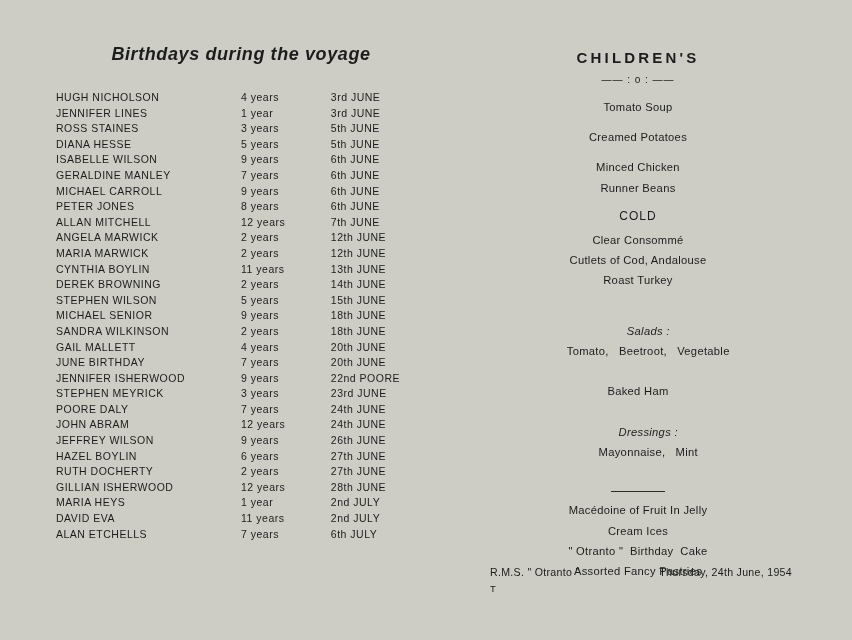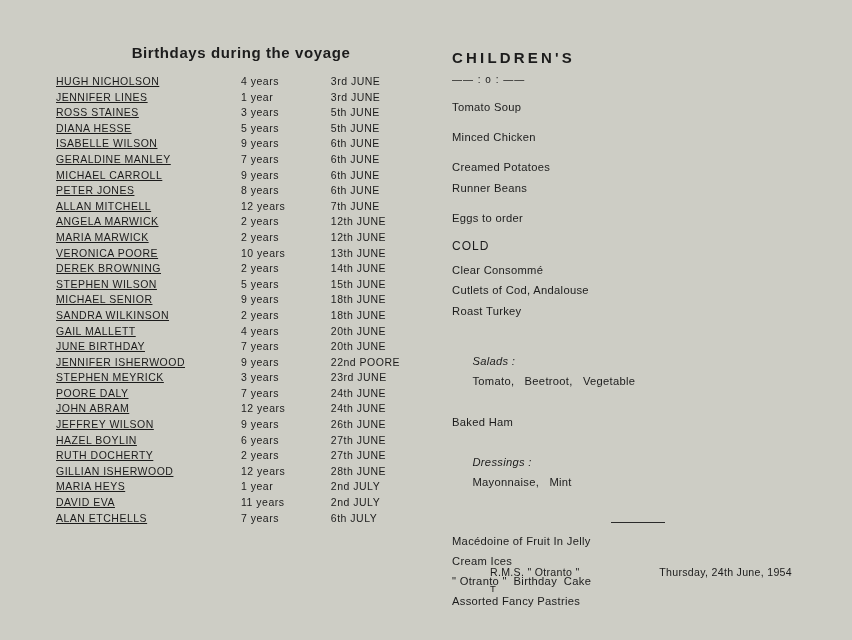--- a/index.html
+++ b/index.html
@@ -21,56 +21,56 @@
     box-sizing: border-box;
   }
   
   .left-panel {
     position: absolute;
     left: 56px;
     top: 44px;
     width: 370px;
   }
   .left-title {
+    font-style: italic;
     font-weight: bold;
-    font-size: 15px;
+    font-size: 18px;
     letter-spacing: 0.6px;
     text-align: center;
-    margin: 0 0 14px 0;
+    margin: 0 0 26px 0;
   }
   table.birthdays {
     border-collapse: collapse;
     width: 100%;
     font-size: 10.5px;
     letter-spacing: 0.5px;
   }
   table.birthdays td {
     padding: 0;
     height: 15.6px;
     vertical-align: baseline;
     white-space: nowrap;
   }
   td.name {
     width: 175px;
     padding-left: 24px;
-    text-decoration: underline;
   }
   td.age {
     width: 85px;
   }
   td.date {
     width: 90px;
   }
   
   .right-panel {
     position: absolute;
     left: 452px;
     top: 44px;
     width: 372px;
-    text-align: left;
+    text-align: center;
     font-size: 11px;
   }
   .menu-title-1, .menu-title-2 {
     font-weight: bold;
     font-size: 15px;
     letter-spacing: 3.2px;
     margin: 0;
     line-height: 28px;
   }
   .menu-title-2 {
@@ -187,22 +187,22 @@
             <td class="name">ANGELA  MARWICK</td>
             <td class="age">2 years</td>
             <td class="date">12th  JUNE</td>
           </tr>
           <tr>
             <td class="name">MARIA  MARWICK</td>
             <td class="age">2 years</td>
             <td class="date">12th  JUNE</td>
           </tr>
           <tr>
-            <td class="name">VERONICA  POORE</td>
-            <td class="age">10 years</td>
+            <td class="name">CYNTHIA  BOYLIN</td>
+            <td class="age">11 years</td>
             <td class="date">13th  JUNE</td>
           </tr>
           <tr>
             <td class="name">DEREK  BROWNING</td>
             <td class="age">2 years</td>
             <td class="date">14th  JUNE</td>
           </tr>
           <tr>
             <td class="name">STEPHEN  WILSON</td>
             <td class="age">5 years</td>
@@ -285,24 +285,23 @@
           </tr>
         </tbody>
     </table>
   </div>
 
   <div class="right-panel">
     <div class="menu-title-1">CHILDREN'S</div>
     <div class="dash-ornament">—— : o : ——</div>
 
     <div class="menu-line">Tomato Soup</div>
+    <div class="menu-line spacer-above">Creamed Potatoes</div>
     <div class="menu-line spacer-above">Minced Chicken</div>
-    <div class="menu-line spacer-above">Creamed Potatoes</div>
     <div class="menu-line">Runner Beans</div>
-    <div class="menu-line spacer-above">Eggs to order</div>
 
     <div class="menu-line cold">COLD</div>
 
     <div class="menu-line">Clear Consommé</div>
     <div class="menu-line">Cutlets of Cod, Andalouse</div>
     <div class="menu-line">Roast Turkey</div>
     <div class="menu-line italic-label spacer-above">
       <span>Salads :</span>
       <span class="plain">Tomato,   Beetroot,   Vegetable</span>
     </div>

